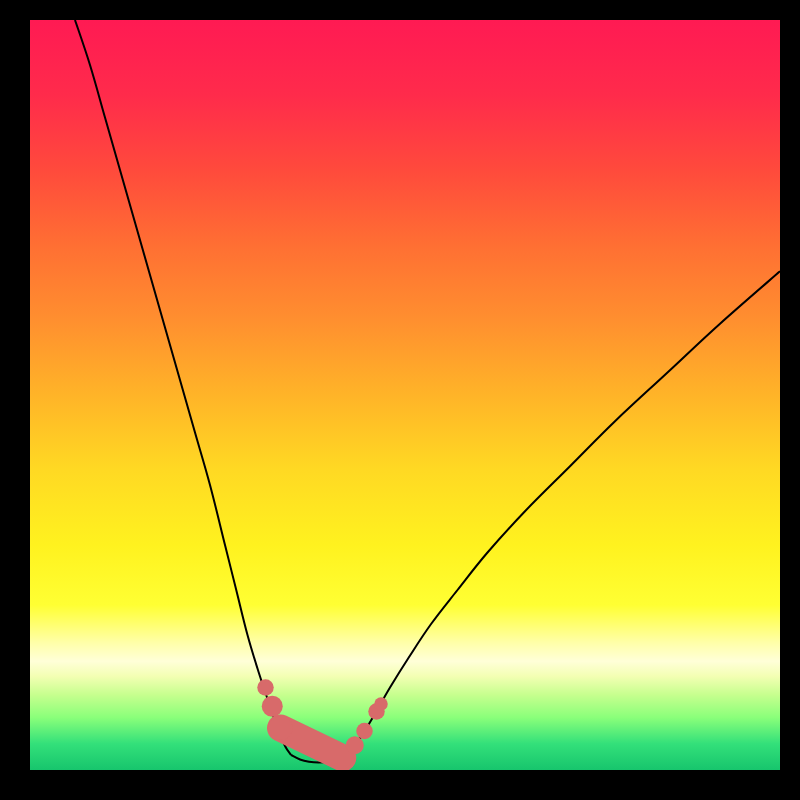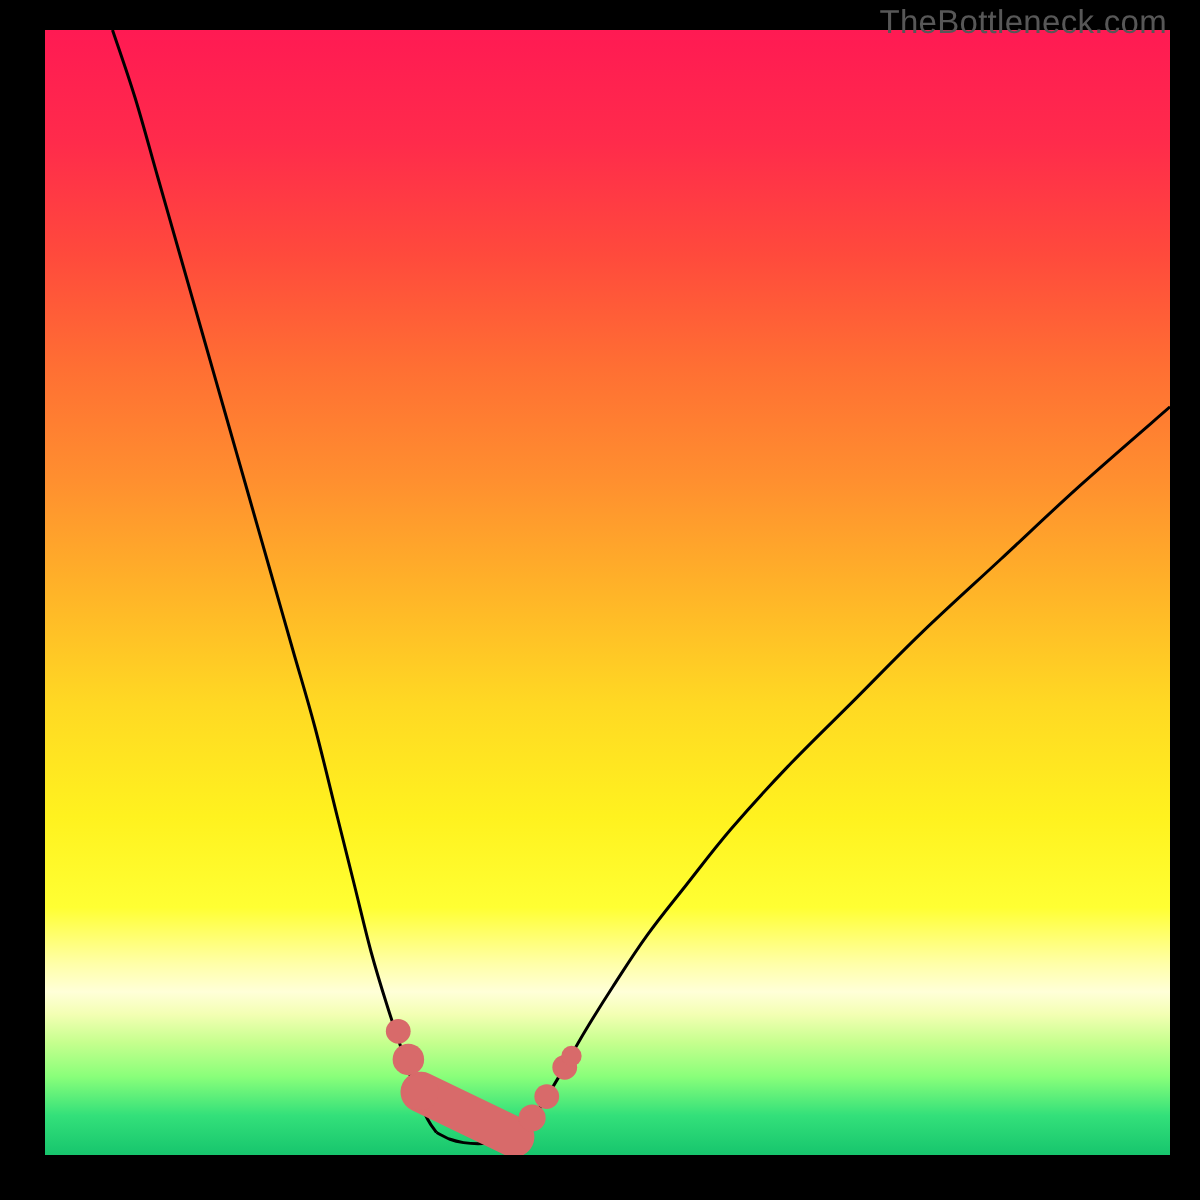--- a/index.html
+++ b/index.html
@@ -84,14 +84,13 @@
           <circle cx="31.4" cy="89" r="1.1" fill="#d86a6a"></circle>
           <circle cx="32.3" cy="91.5" r="1.4" fill="#d86a6a"></circle>
           <circle cx="33.4" cy="94.4" r="1.6" fill="#d86a6a"></circle>
           <circle cx="43.3" cy="96.7" r="1.2" fill="#d86a6a"></circle>
           <circle cx="44.6" cy="94.8" r="1.1" fill="#d86a6a"></circle>
           <circle cx="46.2" cy="92.2" r="1.1" fill="#d86a6a"></circle>
           <circle cx="46.8" cy="91.2" r="0.9" fill="#d86a6a"></circle>
         </g>
     </svg>
   </div>
-  <div class="watermark">TheBottleneck.com</div>
 </div>
 
 </body></html>

